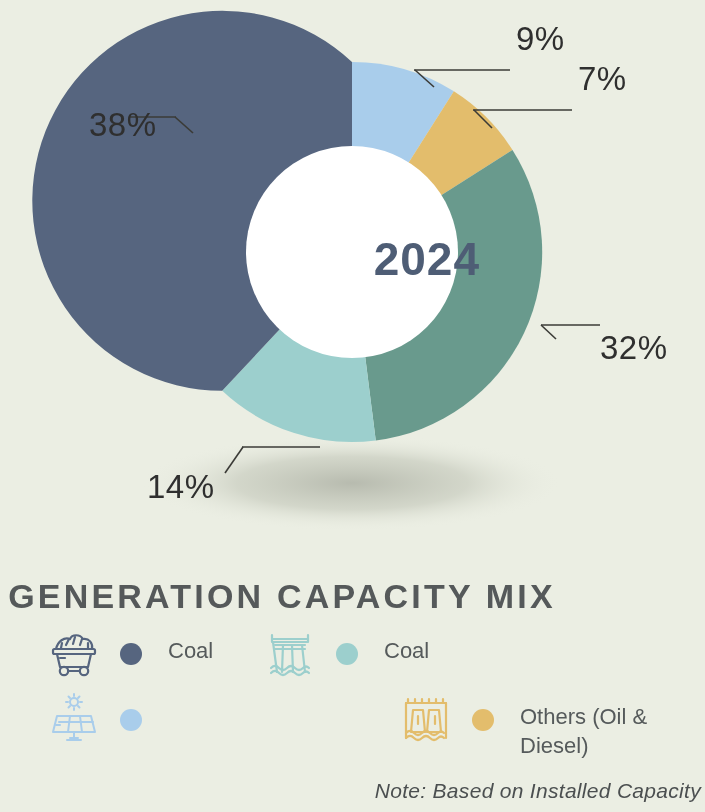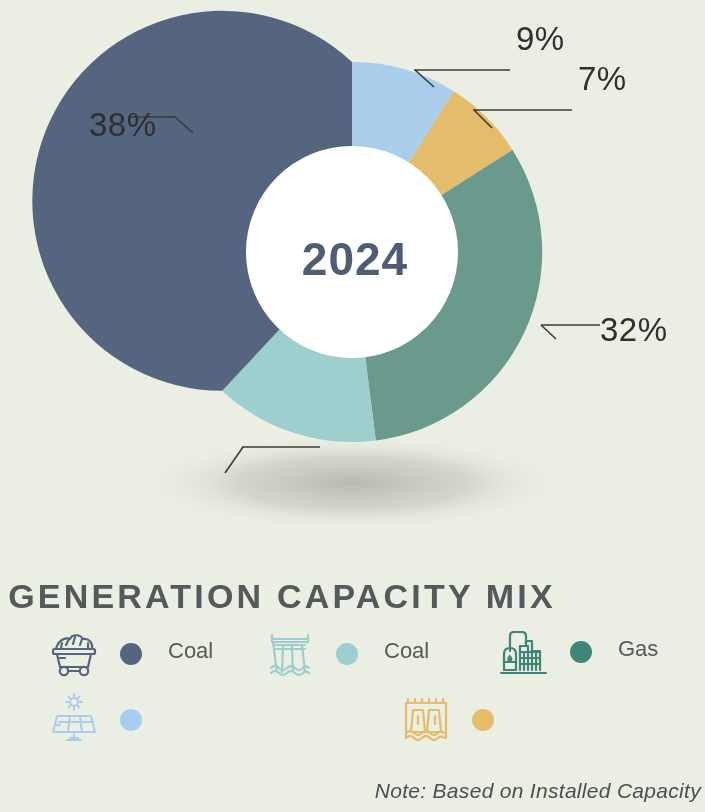--- a/index.html
+++ b/index.html
@@ -39,30 +39,30 @@
     position: absolute;
     font-family: "Liberation Sans", sans-serif;
     font-size: 33px;
     font-weight: 400;
     color: #2f2f2f;
     letter-spacing: 0.5px;
     white-space: nowrap;
   }
   .pct-9  { left: 516px; top: 20px; }
   .pct-7  { left: 578px; top: 60px; }
-  .pct-32 { left: 600px; top: 311px; }
+  .pct-32 { left: 600px; top: 329px; }
   .pct-14 { left: 147px; top: 468px; }
   .pct-38 { left: 44px; top: 106px; margin-left: 45px; }
 
   .center-year {
     position: absolute;
     left: 230px;
     top: 232px;
     width: 250px;
-    text-align: center;
+    text-align: right;
     font-family: "Liberation Sans", sans-serif;
     font-size: 46px;
     font-weight: bold;
     color: #4e5d75;
     letter-spacing: 1px;
   }
 
   
   .title {
     position: absolute;
@@ -174,20 +174,21 @@
       <polyline points="541,325 600,325" fill="none" stroke="#3b3b37" stroke-width="1.6"></polyline>
       <polyline points="225,473 243,447" fill="none" stroke="#3b3b37" stroke-width="1.6"></polyline>
       <polyline points="242,447 320,447" fill="none" stroke="#3b3b37" stroke-width="1.6"></polyline>
       <polyline points="193,133 175,117" fill="none" stroke="#3b3b37" stroke-width="1.6"></polyline>
       <polyline points="176,117 130,117" fill="none" stroke="#3b3b37" stroke-width="1.6"></polyline>
     </svg>
 
     <div class="pct-label pct-9">9%</div>
     <div class="pct-label pct-7">7%</div>
     <div class="pct-label pct-32">32%</div>
+    <div class="pct-label pct-14">14%</div>
     <div class="pct-label pct-38">38%</div>
 
     <div class="center-year">2024</div>
   </div>
 
   <div class="title">GENERATION CAPACITY MIX</div>
 
   <div class="legend">
 
     <div class="legend-item li-coal">
@@ -215,38 +216,20 @@
           <path d="M13 19 L43 19 M13 23 L43 23"></path>
           <path d="M11 16 L15 46 M21 19 L20 46 M30 19 L31 46 M40 19 L43 46"></path>
           <path d="M9 42 q4 -4 8 0 q4 4 8 0 q4 -4 8 0 q4 4 8 0 q3 -3 6 0"></path>
           <path d="M9 47 q4 -4 8 0 q4 4 8 0 q4 -4 8 0 q4 4 8 0 q3 -3 6 0"></path>
         </g>
       </svg>
       <span class="legend-dot" style="background:#9ccfcd"></span>
       <span class="legend-text">Coal</span>
     </div>
 
-    <div class="legend-item li-gas">
-      <svg class="legend-icon" viewBox="0 0 56 56">
-        <g fill="none" stroke="#3f8579" stroke-width="2.2" stroke-linecap="round" stroke-linejoin="round">
-          <path d="M14 27 L14 12 q0 -4 4 -4 l8 0 q4 0 4 4 l0 8"></path>
-          <path d="M8 30 q0 -6 6 -6 q6 0 6 6 L20 46 L8 46 Z"></path>
-          <path d="M8 38 L20 38"></path>
-          <path d="M13.8 30.5 q2.6 3 2.6 4.6 a2.6 2.6 0 0 1 -5.2 0 q0 -1.6 2.6 -4.6 z" fill="#3f8579" stroke="none"></path>
-          <path d="M24 46 L24 22 L32 22 L32 46"></path>
-          <path d="M30 22 L30 17 L36 17 L36 46"></path>
-          <path d="M36 27 L44 27 L44 46"></path>
-          <path d="M24 28 L44 28 M24 34 L44 34 M24 40 L44 40"></path>
-          <path d="M28 28 L28 46 M40 28 L40 46"></path>
-          <path d="M5 49 L50 49"></path>
-        </g>
-      </svg>
-      <span class="legend-dot" style="background:#3f8579"></span>
-      <span class="legend-text">Gas</span>
-    </div>
 
     <div class="legend-item li-re">
       <svg class="legend-icon" viewBox="0 0 56 56">
         <g fill="none" stroke="#a9cdeb" stroke-width="2" stroke-linecap="round" stroke-linejoin="round">
           <circle cx="28" cy="10" r="4"></circle>
           <path d="M28 2 L28 4 M28 16 L28 18 M20 10 L22 10 M34 10 L36 10
                    M22.5 4.5 L24 6 M32 14 L33.5 15.5 M33.5 4.5 L32 6 M24 14 L22.5 15.5"></path>
           <path d="M11 24 L45 24 L49 40 L7 40 Z"></path>
           <path d="M13 30 L47 30 M24 24 L22 40 M34 24 L36 40"></path>
           <path d="M28 40 L28 46 M21 48 L35 48 M24 46 L32 46"></path>
@@ -263,18 +246,19 @@
           <path d="M10 7 L10 11 M17 7 L17 11 M24 7 L24 11 M31 7 L31 11 M38 7 L38 11 M45 7 L45 11"></path>
           <path d="M8 11 L8 46 M48 11 L48 46"></path>
           <path d="M15 18 L25 18 L27 40 L13 40 Z"></path>
           <path d="M31 18 L41 18 L43 40 L29 40 Z"></path>
           <path d="M20 24 L20 32 M37 24 L37 32"></path>
           <path d="M8 41 q4 -4 8 0 q4 4 8 0 q4 -4 8 0 q4 4 8 0 q3 -3 6 0"></path>
           <path d="M8 46 q4 -4 8 0 q4 4 8 0 q4 -4 8 0 q4 4 8 0 q3 -3 6 0"></path>
         </g>
       </svg>
       <span class="legend-dot" style="background:#e3bd6c"></span>
+      <span class="legend-text">Others (Oil &amp; Diesel)</span>
     </div>
   </div>
 
   <div class="note">Note: Based on Installed Capacity</div>
 
 </div>
 
 </body></html>

